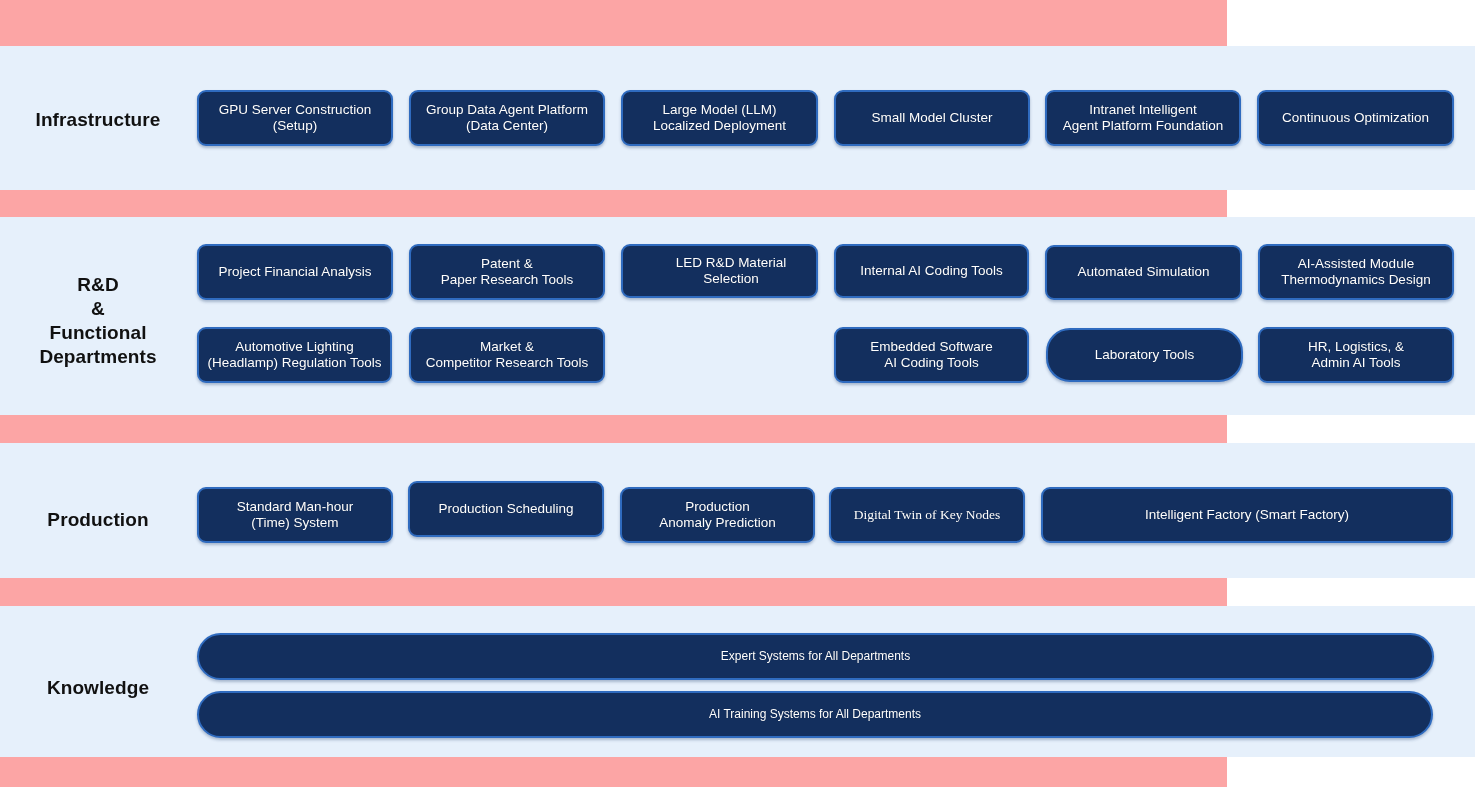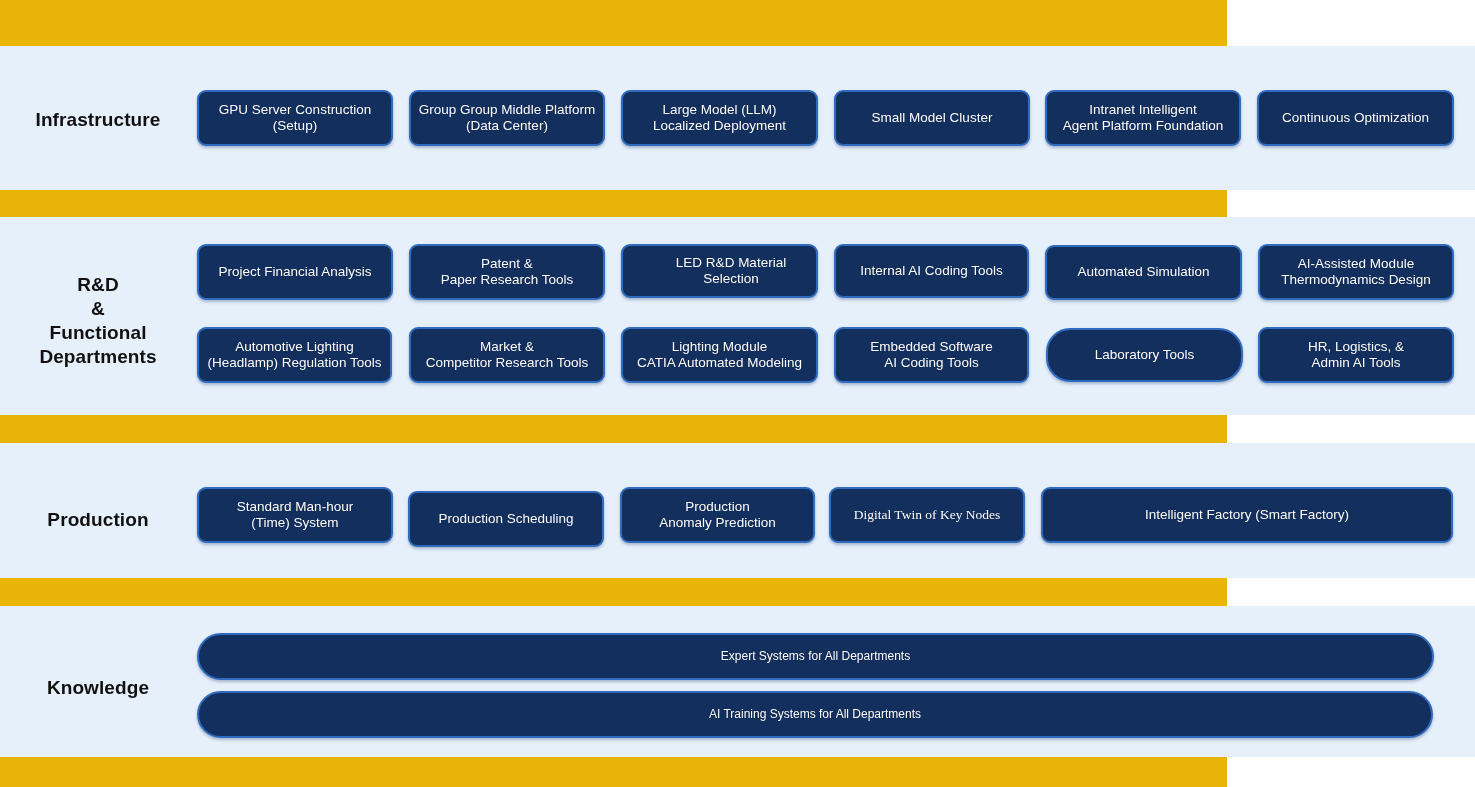--- a/index.html
+++ b/index.html
@@ -11,21 +11,21 @@
     width: 1475px;
     height: 787px;
     font-family: "Liberation Sans", sans-serif;
     overflow: hidden;
   }
 
   .canvas {
     position: relative;
     width: 1227px;
     height: 787px;
-    background: #eab308;
+    background: #fca5a5;
   }
 
   
   .band {
     position: absolute;
     left: 0;
     width: 1475px;
     background: #e6f0fb;
     box-sizing: border-box;
   }
@@ -97,40 +97,40 @@
   
   .n-r6  { left: 197px;  top: 327px; width: 195px; height: 56px; }
   .n-r7  { left: 409px;  top: 327px; width: 196px; height: 56px; }
   .n-r8  { left: 621px;  top: 327px; width: 197px; height: 56px; }
   .n-r9  { left: 834px;  top: 327px; width: 195px; height: 56px; }
   .n-r10 { left: 1046px; top: 328px; width: 197px; height: 54px; border-radius: 24px; }
   .n-r11 { left: 1258px; top: 327px; width: 196px; height: 56px; }
 
   
   .n-p0 { left: 197px;  top: 487px; width: 196px; height: 56px; }
-  .n-p1 { left: 408px;  top: 491px; width: 196px; height: 56px; }
+  .n-p1 { left: 408px;  top: 481px; width: 196px; height: 56px; }
   .n-p2 { left: 620px;  top: 487px; width: 195px; height: 56px; }
   .n-p3 { left: 829px;  top: 487px; width: 196px; height: 56px; font-family: Liberation Serif, serif; }
   .n-p4 { left: 1041px; top: 487px; width: 412px; height: 56px; }
 
   
   .n-k0 { left: 197px;  top: 633px; width: 1237px; height: 47px; }
   .n-k1 { left: 197px;  top: 691px; width: 1236px; height: 47px; }
 </style>
 </head>
 <body>
 
 <div class="canvas">
 
   <div class="band band-infrastructure"></div>
   <div class="row-label row-label-infrastructure">Infrastructure</div>
 
   <div class="node n-i0">GPU Server Construction
 (Setup)</div>
-  <div class="node n-i1">Group Group Middle Platform
+  <div class="node n-i1">Group Data Agent Platform
 (Data Center)</div>
   <div class="node n-i2">Large Model (LLM)
 Localized Deployment</div>
   <div class="node n-i3">Small Model Cluster</div>
   <div class="node n-i5">Continuous Optimization</div>
   <div class="node n-i4">Intranet Intelligent
 Agent Platform Foundation</div>
 
   <div class="band band-rnd"></div>
   <div class="row-label row-label-rnd">R&amp;D
@@ -144,22 +144,20 @@
   <div class="node n-r2">LED R&amp;D Material Selection</div>
   <div class="node n-r3">Internal AI Coding Tools</div>
   <div class="node n-r4">Automated Simulation</div>
   <div class="node n-r5">AI-Assisted Module
 Thermodynamics Design</div>
 
   <div class="node n-r6">Automotive Lighting
 (Headlamp) Regulation Tools</div>
   <div class="node n-r7">Market &amp;
 Competitor Research Tools</div>
-  <div class="node n-r8">Lighting Module
-CATIA Automated Modeling</div>
   <div class="node n-r9">Embedded Software
 AI Coding Tools</div>
   <div class="node n-r10">Laboratory Tools</div>
   <div class="node n-r11">HR, Logistics, &amp;
 Admin AI Tools</div>
 
   <div class="band band-production"></div>
   <div class="row-label row-label-production">Production</div>
 
   <div class="node n-p0">Standard Man-hour

